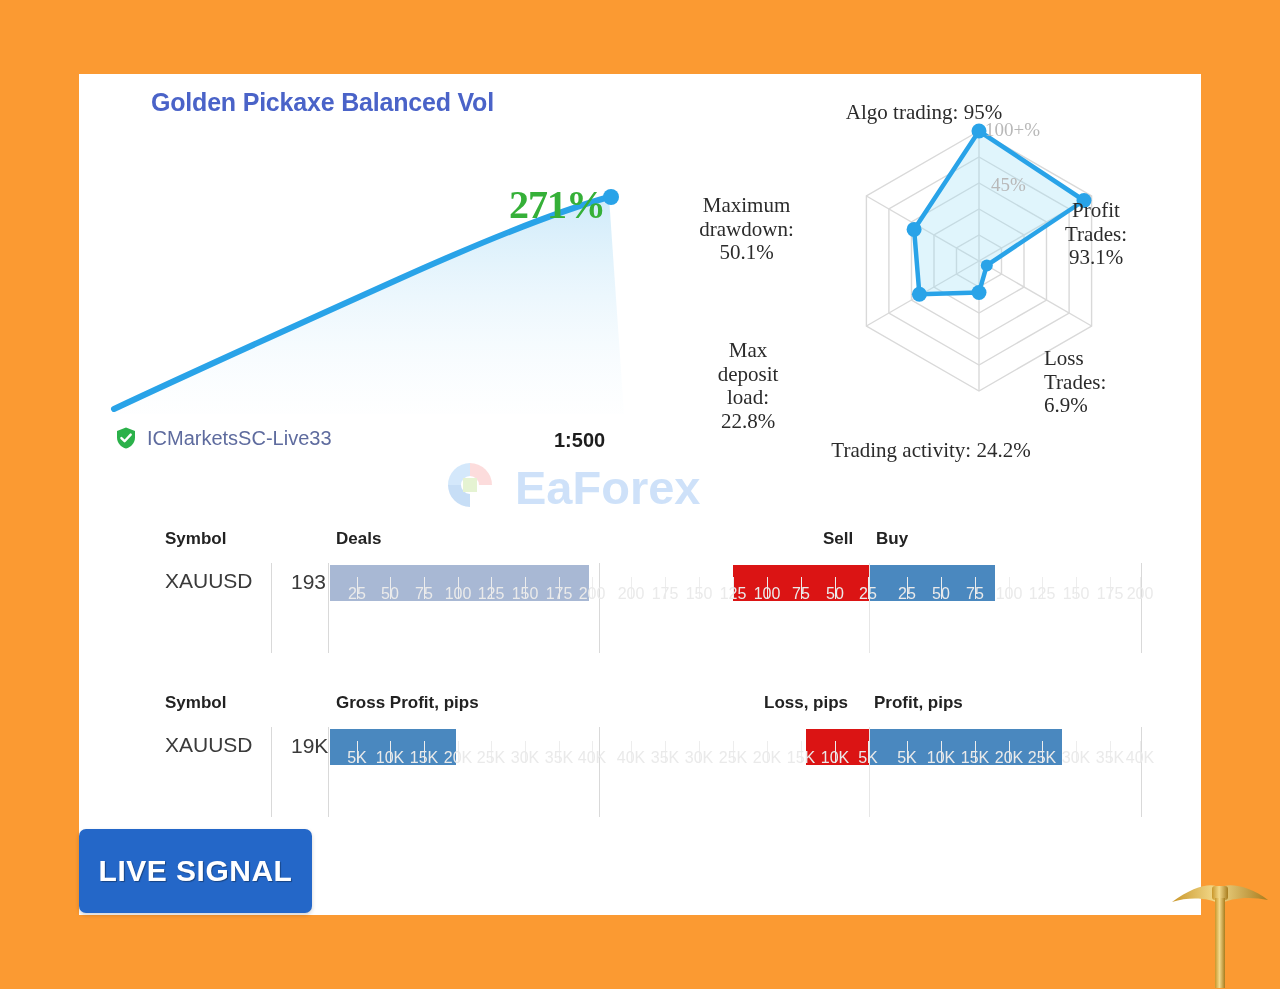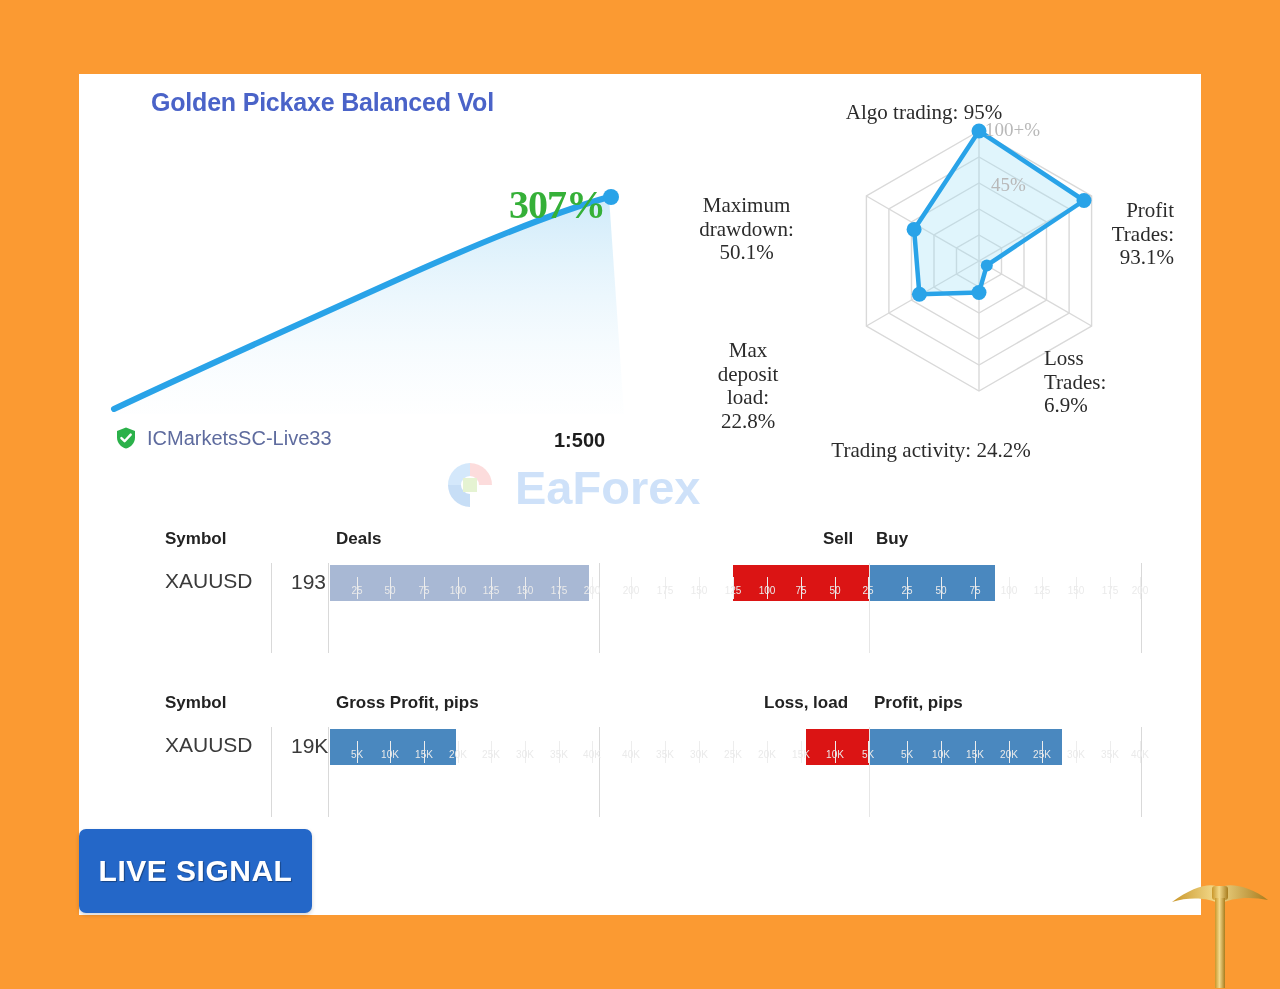--- a/index.html
+++ b/index.html
@@ -42,21 +42,21 @@
   
   #radar{position:absolute;left:595px;top:20px;width:500px;height:410px;}
   #radar svg{position:absolute;left:0;top:0;}
   .rlabel{
     position:absolute;
     font-family:"Liberation Serif",serif;
     font-size:21px;color:#2b2b2b;line-height:1.12;
     text-align:center;white-space:pre-line;
   }
   #rl-algo{left:120px;top:7px;width:260px;}
-  #rl-profit{left:370px;top:105px;width:130px;text-align:right;}
+  #rl-profit{left:357px;top:105px;width:130px;text-align:center;}
   #rl-loss{left:370px;top:253px;width:130px;text-align:left;}
   #rl-activity{left:112px;top:345px;width:290px;}
   #rl-deposit{left:10px;top:245px;width:128px;}
   #rl-drawdown{left:0px;top:100px;width:145px;}
   .ringlab{
     position:absolute;font-family:"Liberation Serif",serif;
     font-size:19px;color:#b8b8b8;
   }
   
   #watermark{
@@ -84,21 +84,21 @@
     position:absolute;left:212px;top:11px;width:52px;text-align:left;
     font-size:21px;color:#3a3a3a;white-space:nowrap;
   }
   .vsep{position:absolute;width:1px;background:#d9d9d9;}
   .bar{position:absolute;height:36px;}
   .axis{position:absolute;height:36px;}
   .tick{
     position:absolute;top:0;width:1px;height:22px;background:#ededed;
   }
   .ticklab{
-    position:absolute;top:8px;font-size:10px;color:#eaeaea;
+    position:absolute;top:8px;font-size:16px;color:#eaeaea;
     text-align:center;white-space:nowrap;
   }
   
   #live{
     position:absolute;left:79px;top:829px;width:233px;height:84px;
     background:#2467C8;border-radius:7px;
     display:flex;align-items:center;justify-content:center;
     box-shadow:0 2px 4px rgba(0,0,0,.18);
   }
   #live span{
@@ -119,21 +119,21 @@
       <defs>
         <linearGradient id="gfill" x1="0" y1="0" x2="0" y2="1">
           <stop offset="0%" stop-color="#BFE4F8" stop-opacity="0.75"></stop>
           <stop offset="100%" stop-color="#EAF6FD" stop-opacity="0.05"></stop>
         </linearGradient>
       </defs>
       <path d="M 15,290 C 100,250 200,205 300,160 C 380,124 460,92 510,78 L 525,295 L 15,295 Z" fill="url(#gfill)"></path>
       <path d="M 15,290 C 100,250 200,205 300,160 C 380,124 460,92 510,78" fill="none" stroke="#29A3E8" stroke-width="6" stroke-linecap="round"></path>
       <circle cx="512" cy="78" r="8" fill="#29A3E8"></circle>
     </svg>
-    <div id="pct">307%</div>
+    <div id="pct">271%</div>
   </div>
 
   <div id="broker">
     <span class="shieldwrap">
       <svg width="24" height="24" viewBox="0 0 24 24">
         <path d="M12 1.6 L21 5 V11.5 C21 17 17 21.3 12 22.6 C7 21.3 3 17 3 11.5 V5 Z" fill="#2BB14A"></path>
         <path d="M7.4 12.1 L10.6 15.2 L16.7 8.6" fill="none" stroke="#ffffff" stroke-width="2.4" stroke-linecap="round" stroke-linejoin="round"></path>
       </svg>
     </span>
     <span class="bname">ICMarketsSC-Live33</span>
@@ -272,21 +272,21 @@
         <span class="ticklab" style="left:1009px;width:44px;">175</span>
       <span class="tick" style="left:1061px;"></span>
         <span class="ticklab" style="left:1039px;width:44px;">200</span>
     </div>
   </div>
 
   <div class="tbl" style="top:619px;">
     <div class="tbl-hdr">
       <span class="hlbl" style="left:86px;">Symbol</span>
       <span class="hlbl" style="left:257px;">Gross Profit, pips</span>
-      <span class="hlbl" style="left:685px;">Loss, load</span>
+      <span class="hlbl" style="left:685px;">Loss, pips</span>
       <span class="hlbl" style="left:795px;">Profit, pips</span>
     </div>
     <div class="row">
       <span class="sym">XAUUSD</span>
       <span class="vsep" style="left:192px;top:4px;height:90px;"></span>
       <span class="val">19K</span>
       <span class="vsep" style="left:249px;top:4px;height:90px;"></span>
       <span class="bar" style="left:251px;top:6px;width:126px;background:#4A88BF;"></span>
       <span class="vsep" style="left:520px;top:4px;height:90px;"></span>
       <span class="bar" style="left:727px;top:6px;width:63px;background:#DB1414;"></span>

